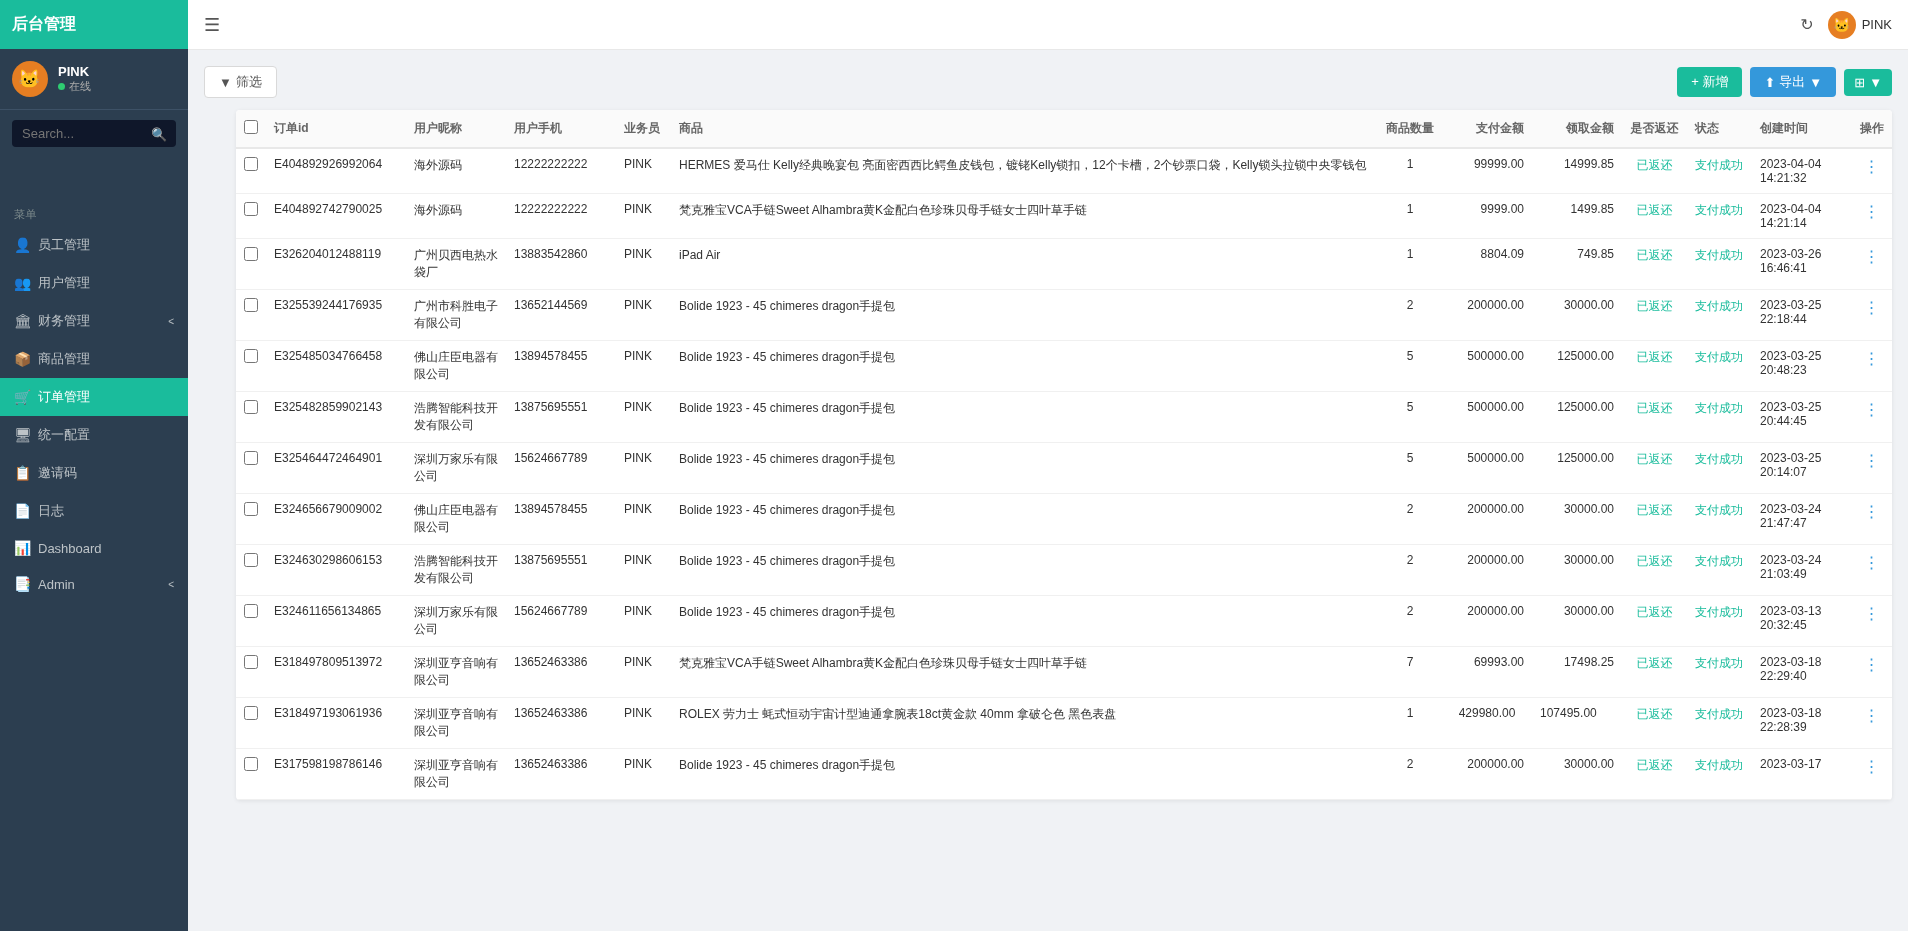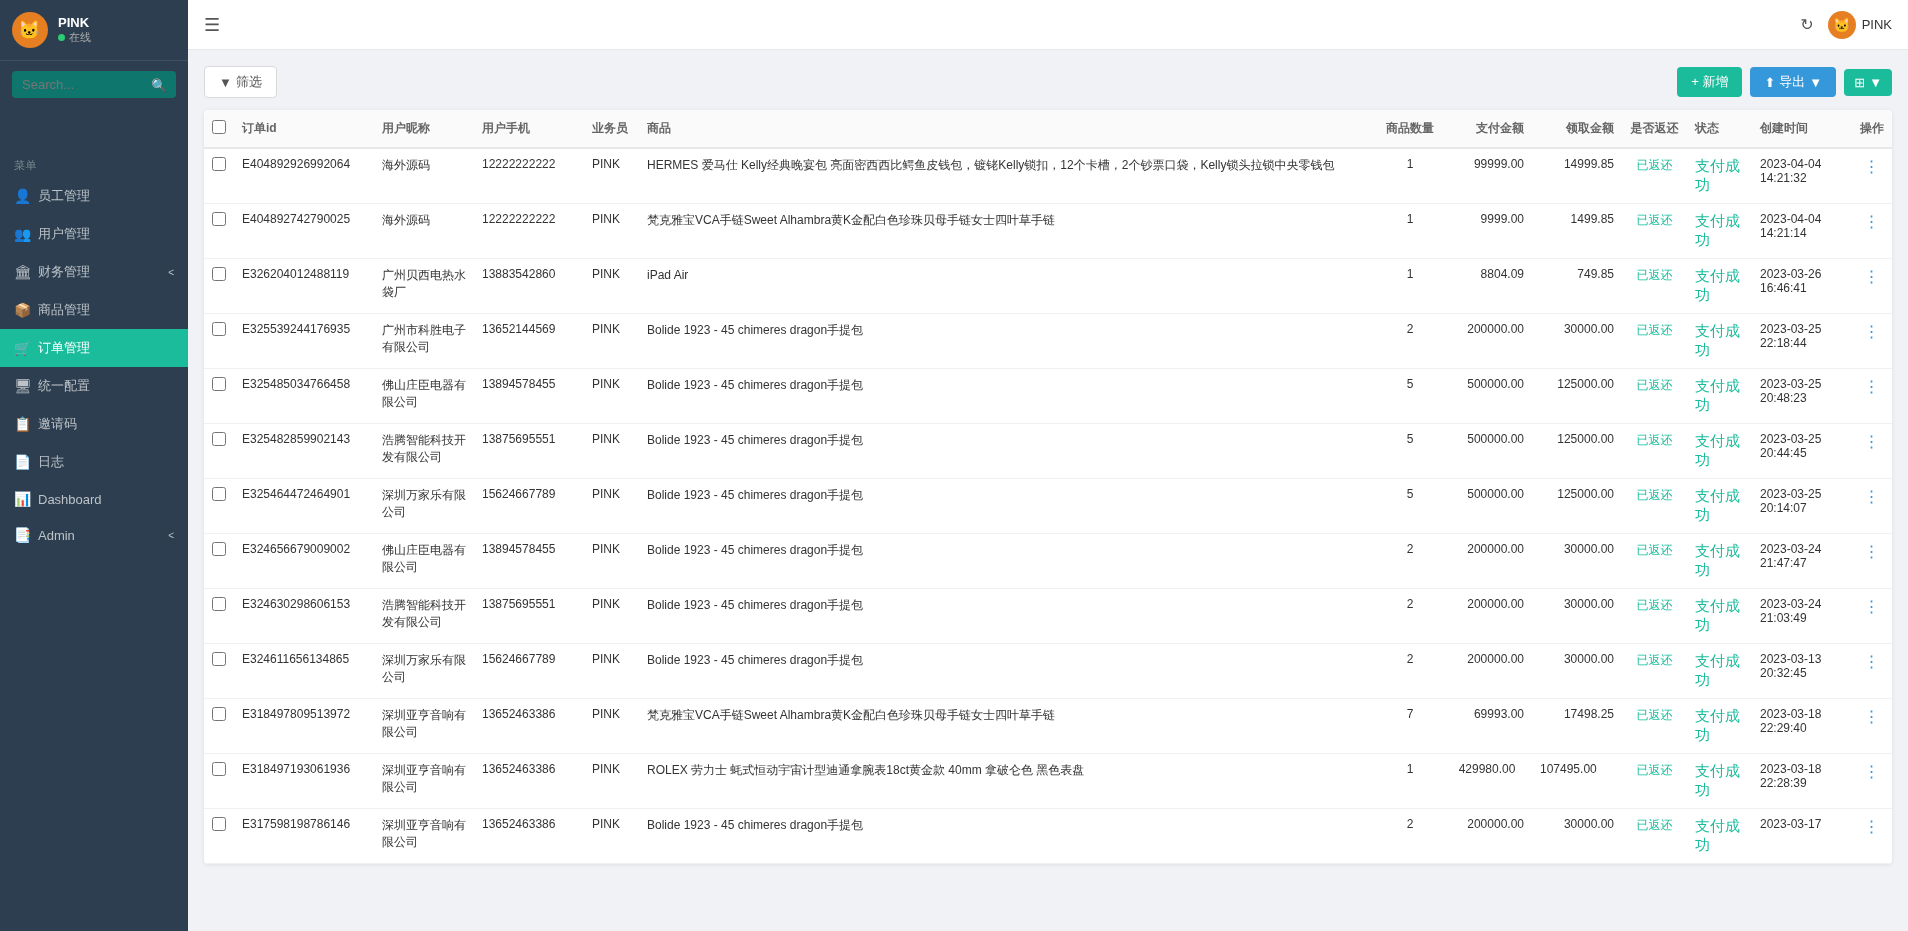--- a/index.html
+++ b/index.html
@@ -11,21 +11,21 @@
     
     .sidebar { width: 188px; background: #2c3e50; color: #ccc; display: flex; flex-direction: column; flex-shrink: 0; }
     .sidebar-header { background: #1abc9c; padding: 14px 12px; display: flex; align-items: center; gap: 10px; }
     .sidebar-user { padding: 12px; display: flex; align-items: center; gap: 10px; border-bottom: 1px solid #3d5166; }
     .avatar { width: 36px; height: 36px; background: #e67e22; border-radius: 50%; display: flex; align-items: center; justify-content: center; font-size: 18px; }
     .user-info { display: flex; flex-direction: column; }
     .user-name { color: #fff; font-size: 13px; font-weight: bold; }
     .user-status { display: flex; align-items: center; gap: 4px; font-size: 11px; color: #aaa; }
     .status-dot { width: 7px; height: 7px; background: #2ecc71; border-radius: 50%; }
     .search-box { padding: 10px 12px; }
-    .search-input { width: 100%; background: #0f766e; border: none; border-radius: 4px; padding: 6px 30px 6px 10px; color: #ccc; font-size: 13px; outline: none; position: relative; }
+    .search-input { width: 100%; background: #0f172a; border: none; border-radius: 4px; padding: 6px 30px 6px 10px; color: #ccc; font-size: 13px; outline: none; position: relative; }
     .search-wrap { position: relative; }
     .search-icon { position: absolute; right: 8px; top: 50%; transform: translateY(-50%); color: #aaa; font-size: 13px; }
     .nav-section-label { padding: 6px 14px 4px; font-size: 11px; color: #7f8c8d; text-transform: uppercase; letter-spacing: 0.5px; margin-top: 44px; }
     .nav-item { display: flex; align-items: center; gap: 8px; padding: 10px 14px; cursor: pointer; color: #bdc3c7; font-size: 13px; position: relative; }
     .nav-item.active { background: #1abc9c; color: #fff; }
     .nav-item .nav-icon { font-size: 14px; width: 16px; text-align: center; }
     .nav-item .arrow { margin-left: auto; font-size: 10px; }
 
     
     .main { flex: 1; display: flex; flex-direction: column; overflow: hidden; }
@@ -53,49 +53,52 @@
     
     .toolbar { display: flex; align-items: center; gap: 8px; margin-bottom: 12px; }
     .btn { padding: 6px 14px; border: none; border-radius: 4px; font-size: 13px; cursor: pointer; display: flex; align-items: center; gap: 4px; }
     .btn-filter { background: #fff; border: 1px solid #d9d9d9; color: #555; }
     .btn-primary { background: #1abc9c; color: #fff; }
     .btn-export { background: #3498db; color: #fff; }
     .btn-cols { background: #1abc9c; color: #fff; padding: 6px 10px; }
     .toolbar-spacer { flex: 1; }
 
     
-    .table-wrap { background: #fff; border-radius: 4px; overflow: auto; box-shadow: 0 1px 4px rgba(0,0,0,0.08); }
+    .table-wrap { background: #fff; border-radius: 4px; overflow: auto; box-shadow: 0 1px 4px rgba(0,0,0,0.08); margin-left: 32px; }
     table { width: 100%; border-collapse: collapse; font-size: 12px; }
     thead tr { background: #fafafa; border-bottom: 1px solid #e8e8e8; }
     th { padding: 10px 8px; text-align: left; color: #666; font-weight: 600; white-space: nowrap; border-bottom: 2px solid #e8e8e8; }
     td { padding: 8px 8px; color: #333; border-bottom: 1px solid #f0f0f0; vertical-align: top; }
     .checkbox { width: 14px; height: 14px; cursor: pointer; }
     .col-id { width: 140px; }
     .col-user { width: 100px; font-family: Liberation Mono, monospace; }
     .col-phone { width: 110px; }
     .col-staff { width: 55px; }
     .col-goods { }
     .col-count { width: 55px; text-align: center; }
     .col-pay { width: 90px; text-align: right; }
     .col-receive { width: 90px; text-align: right; }
     .col-returned { width: 65px; text-align: center; }
     .col-status { width: 65px; }
     .col-time { width: 100px; }
     .col-action { width: 40px; text-align: center; }
     .tag-returned { color: #1abc9c; font-size: 12px; }
-    .tag-status { color: #1abc9c; font-size: 15px; }
+    .tag-status { color: #1abc9c; font-size: 12px; }
     .action-dots { color: #3498db; cursor: pointer; font-size: 16px; letter-spacing: 1px; }
     .goods-text { color: #333; line-height: 1.4; }
   </style>
 </head>
 <body>
 
 <div class="app">
 
   <div class="sidebar">
+    <div class="sidebar-header">
+      <span style="color:#fff;font-size:16px;font-weight:bold;">后台管理</span>
+    </div>
     <div class="sidebar-user">
       <div class="avatar">🐱</div>
       <div class="user-info">
         <span class="user-name">PINK</span>
         <span class="user-status">
           <span class="status-dot"></span>
           <span>在线</span>
         </span>
       </div>
     </div>

